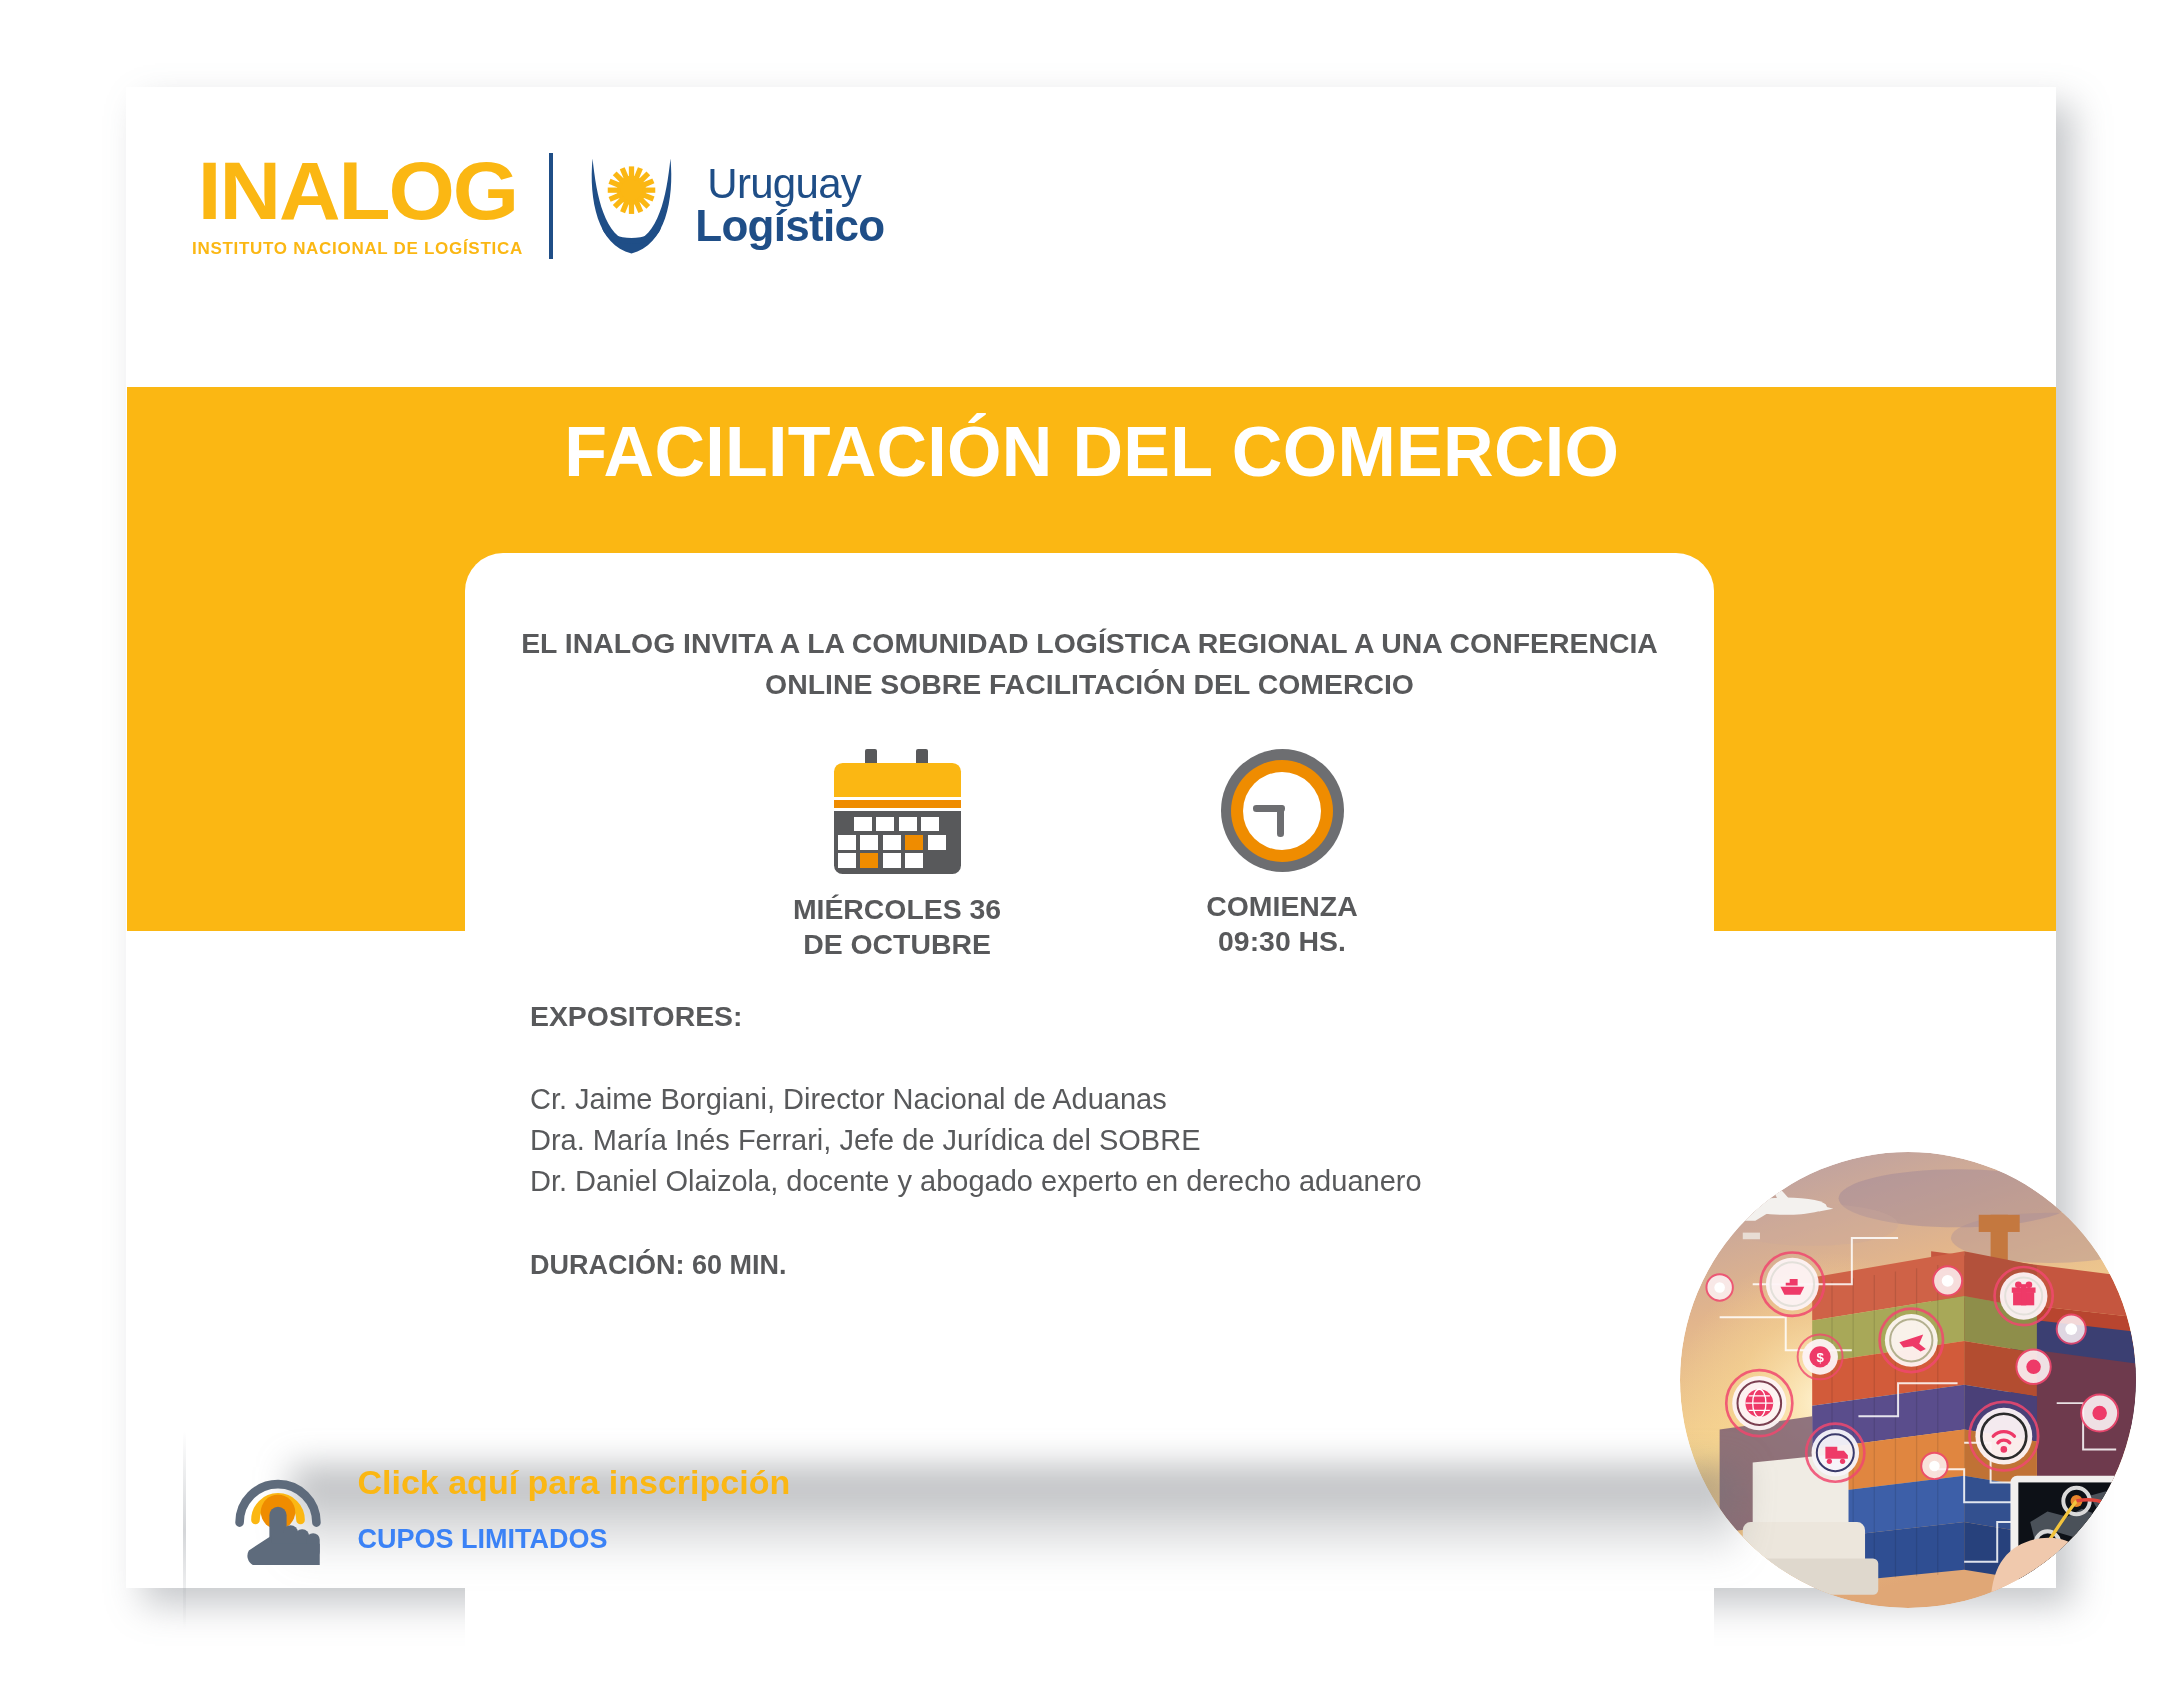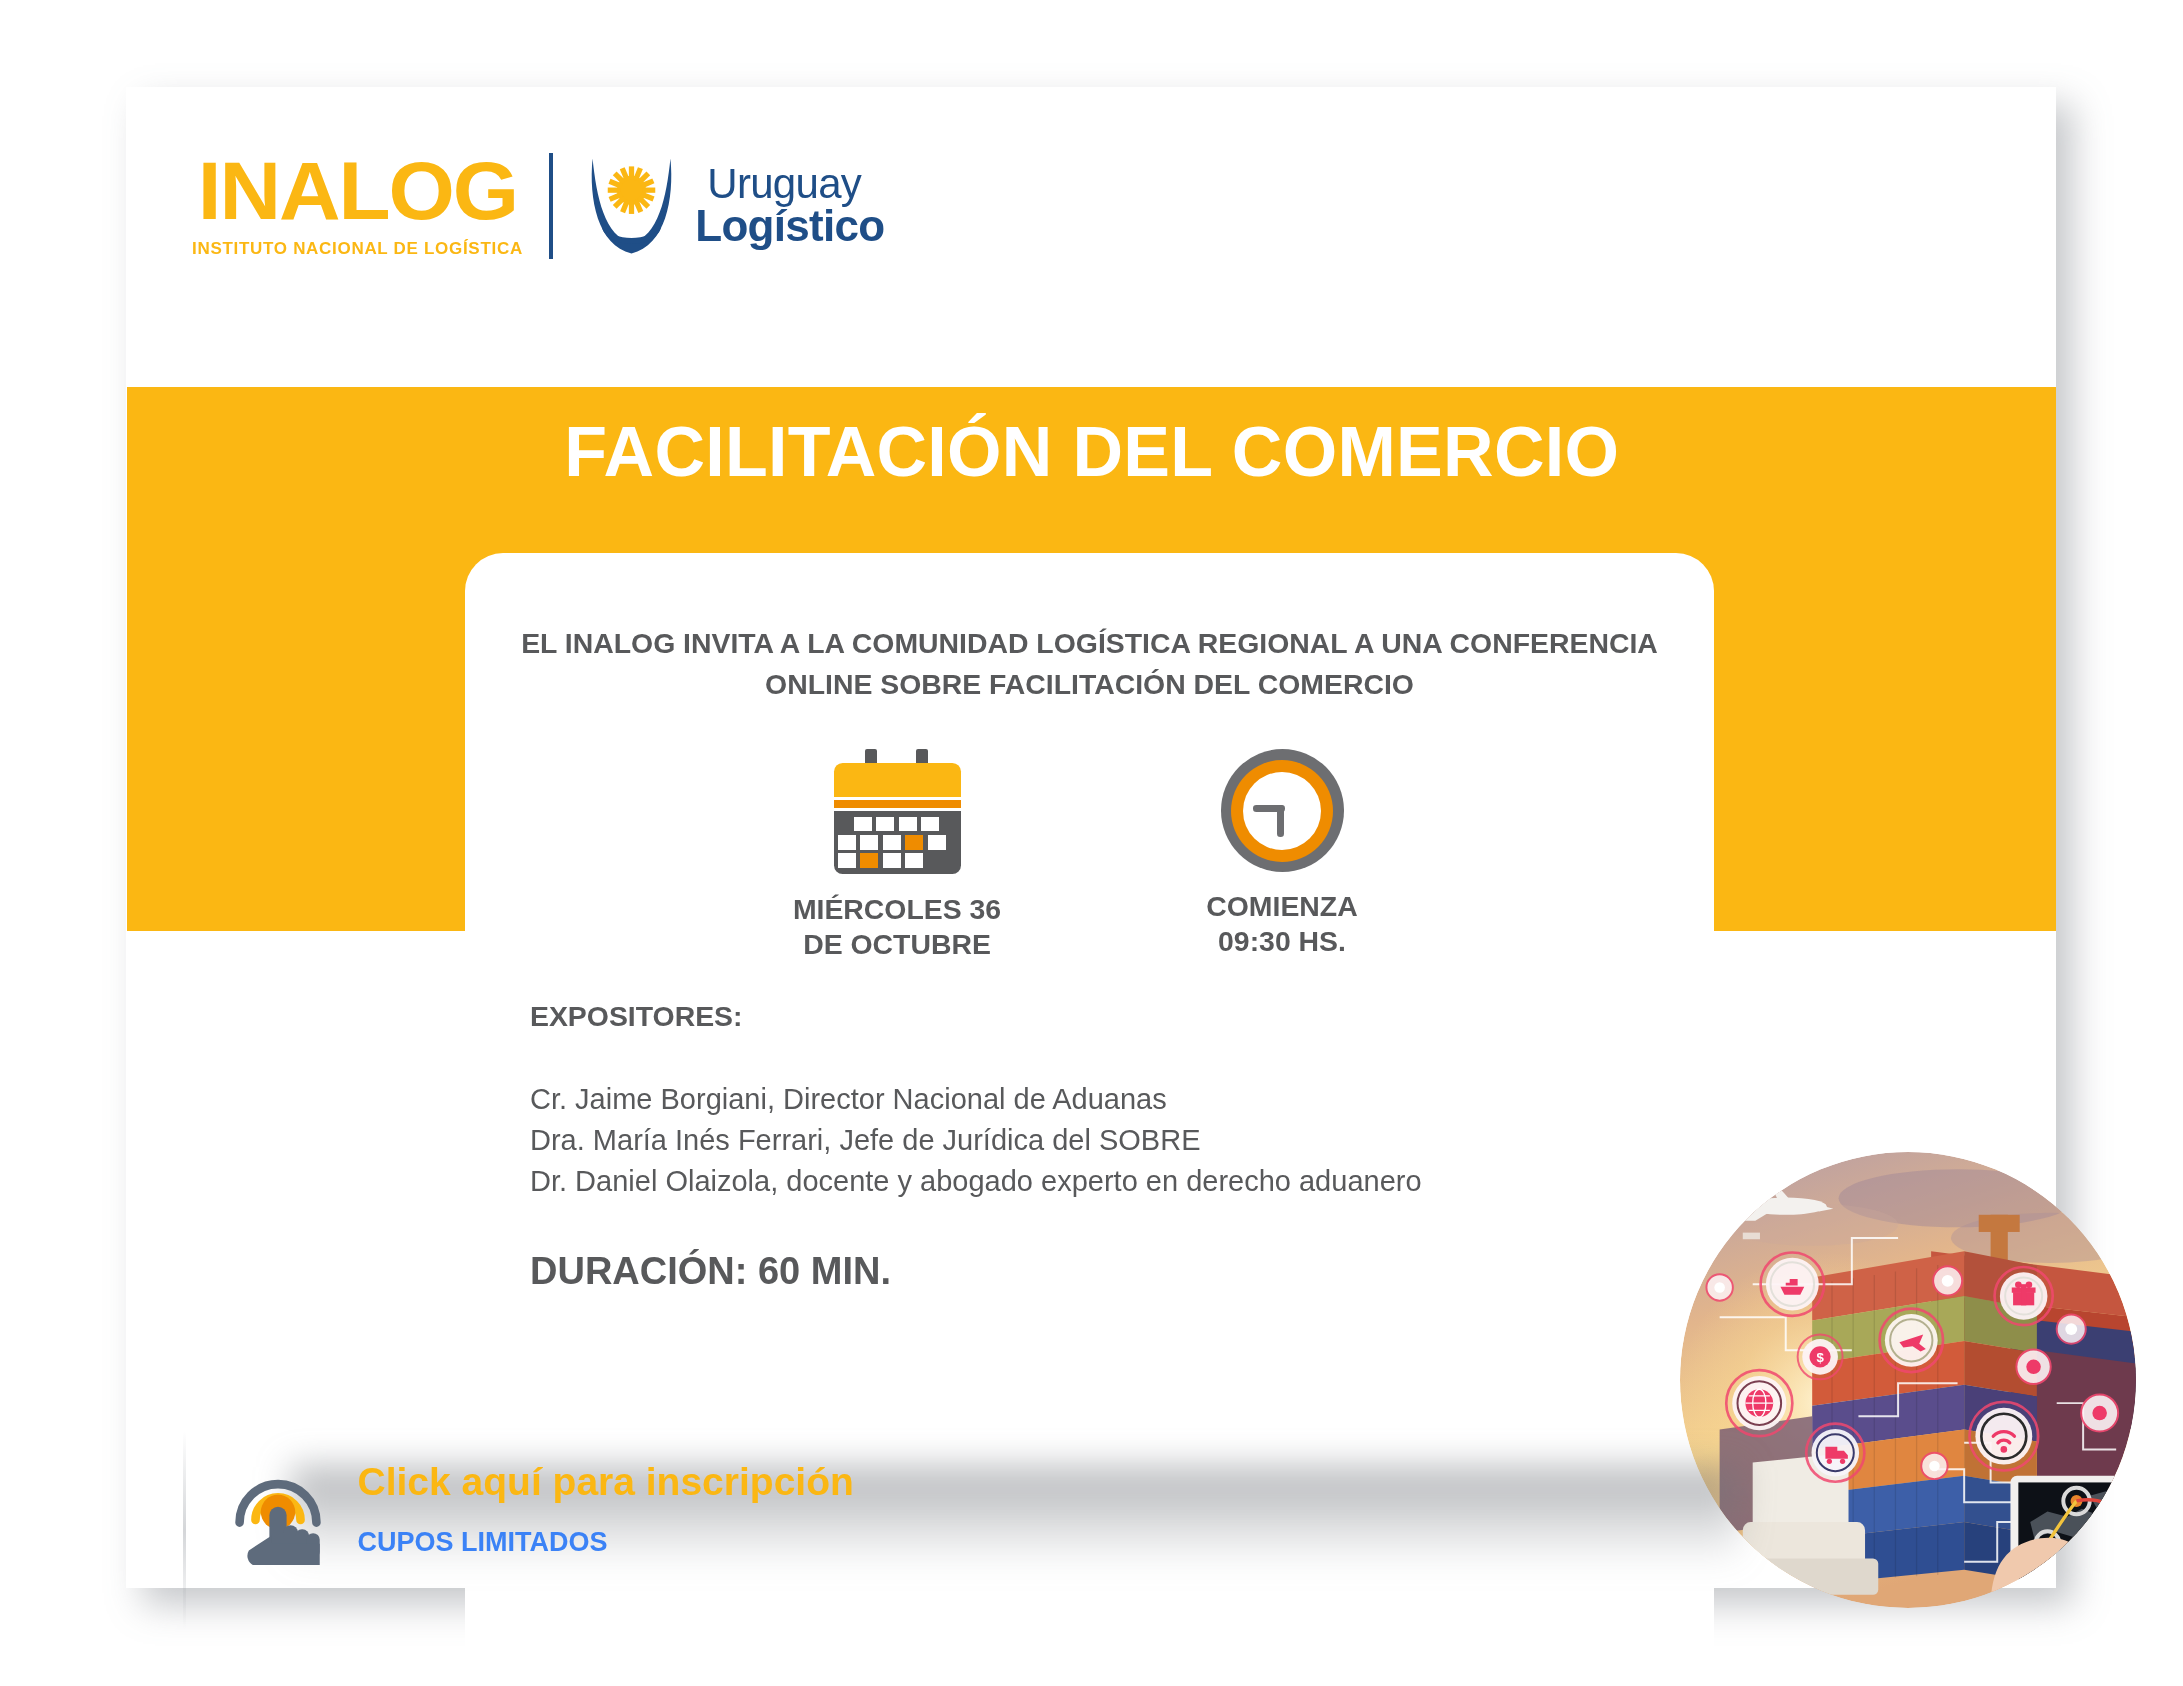--- a/index.html
+++ b/index.html
@@ -138,21 +138,21 @@
 
   
   #expositores{
     margin-top:38px;
     padding-left:65px;
     color:#58595B;
   }
   #exp-heading{font-size:28.4px;font-weight:bold;}
   #exp-list{margin-top:46px;}
   .exp-item{font-size:29px;line-height:1.42;}
-  #duracion{margin-top:48px;font-size:38px;font-weight:bold;}
+  #duracion{margin-top:48px;font-size:27px;font-weight:bold;}
 
   
   #photo{
     position:absolute;
     left:1554px; top:1065px;
     width:456px; height:456px;
     border-radius:50%;
     overflow:hidden;
   }
   #photo svg{display:block;}
@@ -171,21 +171,21 @@
     left:57px; top:1344px;
     width:2.6px;height:198px;
     background:linear-gradient(to bottom, rgba(160,164,170,0), rgba(160,164,170,0.45), rgba(160,164,170,0));
   }
   #cta{
     position:absolute;
     left:99px; top:1364px;
     display:flex;align-items:center;gap:26.5px;
   }
   #cta-text{display:flex;flex-direction:column;line-height:1.18;}
-  #cta-main{color:#FBB713;font-size:39px;font-weight:bold;}
+  #cta-main{color:#FBB713;font-size:34px;font-weight:bold;}
   #cta-sub{color:#3b82f6;font-size:27px;font-weight:bold;margin-top:22px;}
 </style>
 </head>
 <body>
 
 <div id="card">
 
   <div id="logo-row">
 
     <div class="inalog-block">

